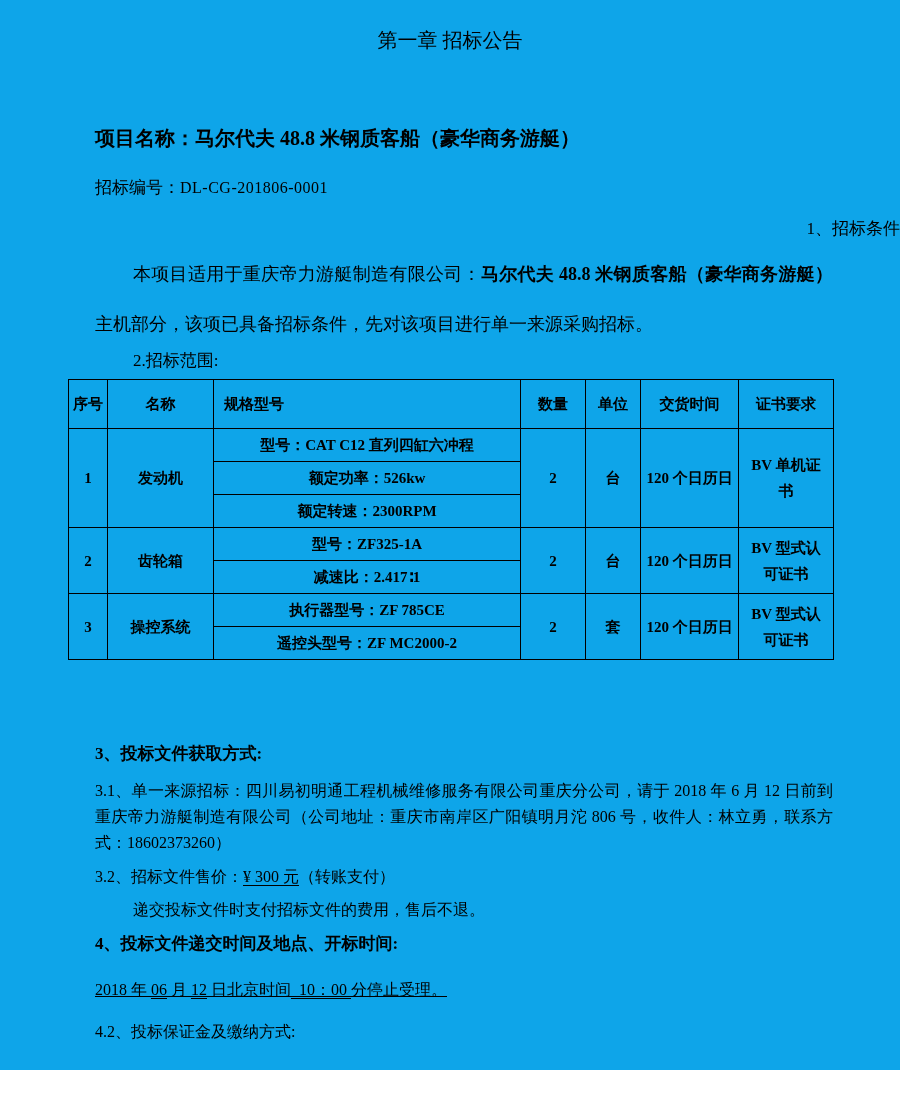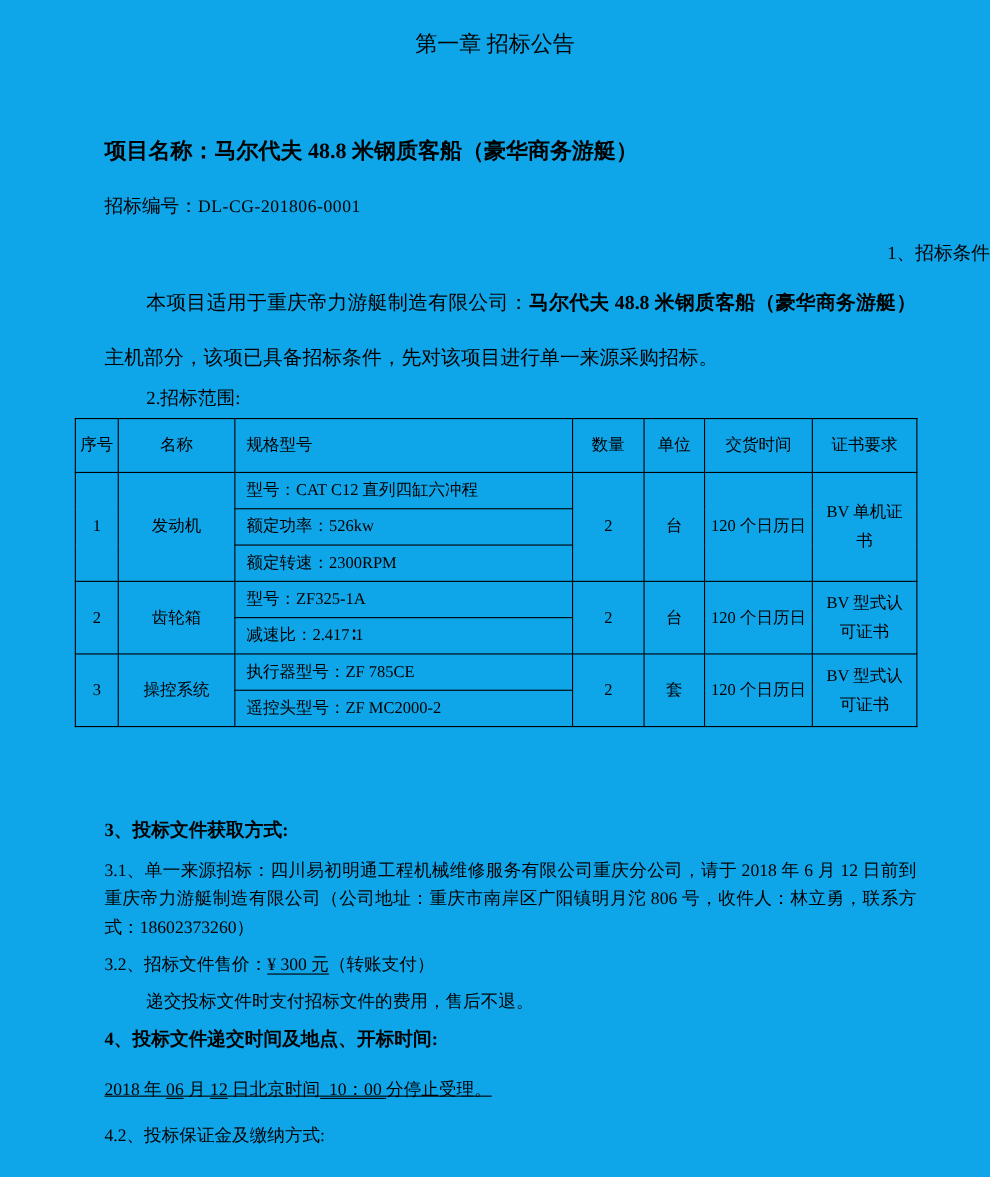--- a/index.html
+++ b/index.html
@@ -26,26 +26,26 @@
     table-layout: fixed;
     width: 765px;
     font-size: 15px;
   }
   table.scope th, table.scope td {
     border: 1px solid #000;
     text-align: center;
     vertical-align: middle;
     padding: 2px 4px;
     line-height: 22px;
-    font-weight: normal;
+    font-weight: bold;
     overflow: hidden;
   }
   table.scope th { height: 44px; }
   table.scope th.spec-h { text-align: left; padding-left: 10px; }
-  table.scope td.spec { text-align: left; padding: 5px 10px; }
+  table.scope td.spec { text-align: center; padding: 5px 10px; }
   table.scope td.cert { padding: 2px 9px; line-height: 26px; border-radius: 10px; }
   table.scope td.delv { padding: 2px 2px; }
 
   .sec3 { margin: 82px 0 12px 95px; font-size: 17px; font-weight: bold; line-height: 24px; }
   .c31 { margin: 4px 67px 0 95px; font-size: 16px; line-height: 26px; text-align: justify; }
   .c32 { margin: 8px 0 0 95px; font-size: 16px; line-height: 26px; }
   .note { margin: 8px 0 0 133px; font-size: 16px; line-height: 24px; }
   .sec4 { margin: 10px 0 0 95px; font-size: 17px; font-weight: bold; line-height: 24px; }
   .c41a { margin: 12px 0 0 95px; font-size: 16px; line-height: 24px; }
   .c41b { margin: 22px 0 0 95px; font-size: 16px; line-height: 24px; text-decoration: underline; }

